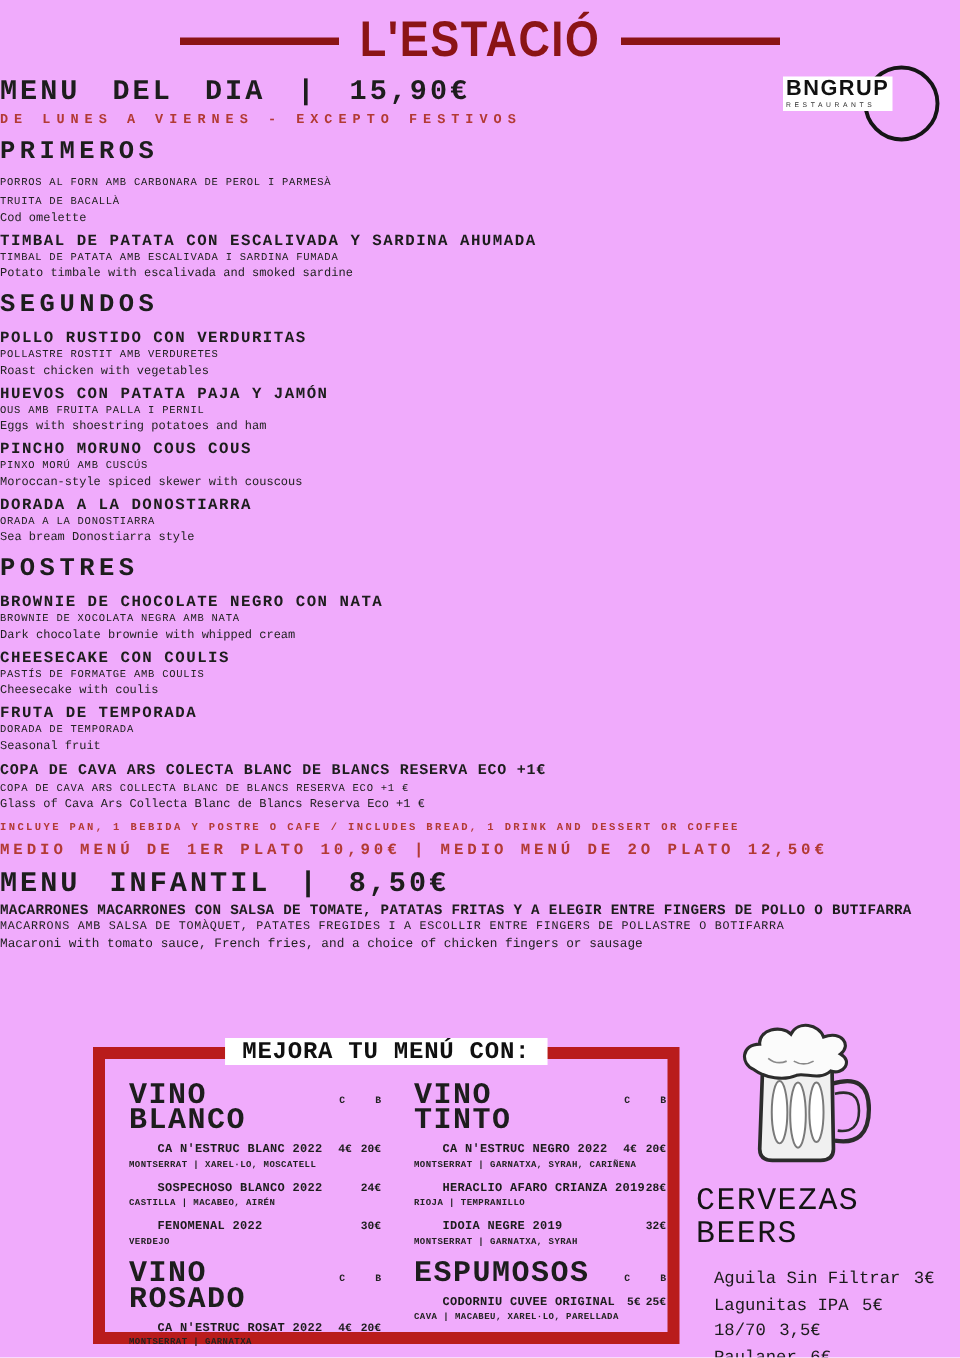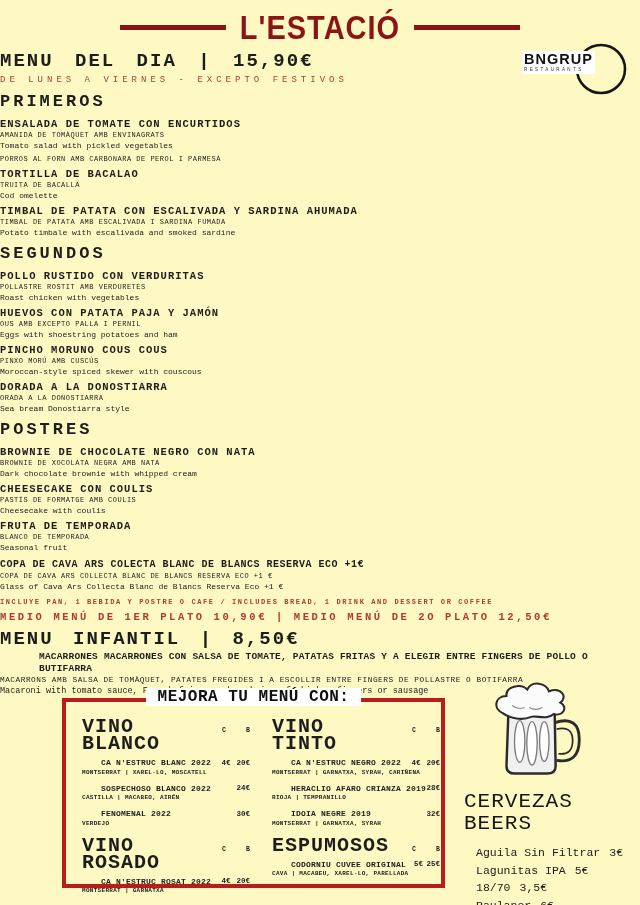--- a/index.html
+++ b/index.html
@@ -1,64 +1,64 @@
 <!DOCTYPE html>
 <html><head>
 <meta charset="utf-8">
 <style>
   html,body{margin:0;padding:0;background:#fff;}
-  .page{position:relative;width:640px;height:905px;background:#fef9c3;overflow:hidden;
+  .page{position:relative;width:640px;height:905px;background:#f0abfc;overflow:hidden;
         font-family:"Liberation Mono","DejaVu Sans Mono",monospace;color:#1d1d1d;}
   .center{text-align:left;}
 
   
   .logo-row{display:flex;align-items:center;justify-content:center;gap:14px;padding-top:10px;}
   .rule{width:106px;height:5px;background:#8B1416;}
   .logo-text{font-family:"Liberation Sans","DejaVu Sans",sans-serif;font-weight:bold;
              font-size:29px;color:#8B1416;letter-spacing:1px;transform:scaleY(1.15);line-height:34px;}
   .menu-title{font-size:19px;font-weight:bold;letter-spacing:2px;word-spacing:8px;margin-top:6px;line-height:22px;}
-  .menu-subtitle{font-size:9px;font-weight:normal;color:#B23A34;letter-spacing:4px;margin-top:3px;line-height:11px;}
+  .menu-subtitle{font-size:9px;font-weight:bold;color:#B23A34;letter-spacing:4px;margin-top:3px;line-height:11px;}
 
   .brand{position:absolute;top:42px;right:12px;width:106px;height:56px;}
   .brand-circle{position:absolute;right:0;top:0;}
   .brand-text{position:absolute;left:0;top:9px;background:#fff;padding:1px 2px;}
   .brand-name{font-family:"Liberation Sans","DejaVu Sans",sans-serif;font-weight:bold;font-size:14.5px;
               letter-spacing:1px;color:#111;line-height:15px;}
   .brand-sub{font-family:"Liberation Sans","DejaVu Sans",sans-serif;font-size:4.5px;letter-spacing:2.4px;
              color:#333;line-height:6px;}
 
   
   .section-heading{font-size:17px;font-weight:bold;letter-spacing:3px;margin-top:6px;margin-bottom:7px;line-height:19px;}
   .item{margin-bottom:4px;}
   .item-name{font-size:10.5px;font-weight:bold;letter-spacing:1px;line-height:12px;}
   .item-cat{font-size:7px;letter-spacing:.5px;line-height:9px;margin-top:1px;color:#222;}
   .item-eng{font-size:8px;line-height:10px;margin-top:1px;color:#222;}
 
   .cava{margin-top:6px;}
   .note-includes{font-size:7px;font-weight:bold;color:#B23A34;letter-spacing:1.6px;margin-top:5px;line-height:10px;}
   .note-half{font-size:10.5px;font-weight:bold;color:#B23A34;letter-spacing:2.6px;margin-top:3px;line-height:14px;}
   .kids-title{font-size:19px;font-weight:bold;letter-spacing:2px;word-spacing:6px;margin-top:4px;line-height:23px;}
-  .kids-item .item-name{font-size:9.5px;letter-spacing:.2px;padding-left:39px;}
+  .kids-item .item-name{font-size:9.5px;letter-spacing:.2px;}
   .kids-item .item-cat{font-size:7.8px;}
   .kids-item .item-eng{font-size:8.5px;}
 
   
   .bottom{position:absolute;left:0;top:688px;width:640px;height:217px;}
 
-  .upgrade-box{position:absolute;left:62px;top:10px;width:375px;height:182px;border:4px solid #b91c1c;}
+  .upgrade-box{position:absolute;left:62px;top:10px;width:375px;height:182px;border:8px solid #b91c1c;}
   .upgrade-title{position:absolute;left:50%;top:-14px;transform:translateX(-50%);background:#fff;
                  padding:0 12px;font-size:16px;font-weight:bold;letter-spacing:.5px;white-space:nowrap;color:#101010;}
   .wine-cols{display:flex;padding:16px 10px 0 16px;gap:22px;}
   .wine-col{width:168px;}
   .wine-group{margin-bottom:10px;}
   .wine-group-head{display:flex;align-items:baseline;margin-bottom:6px;}
   .wine-group-title{flex:1;font-size:20px;font-weight:bold;letter-spacing:1px;text-align:left;line-height:17px;}
   .colhead{width:24px;font-size:6.5px;font-weight:bold;text-align:right;color:#222;}
   .wine{margin-bottom:8px;}
-  .wine-main{display:flex;align-items:center;padding-left:19px;}
+  .wine-main{display:flex;align-items:flex-end;padding-left:19px;}
   .wine-name{flex:1;font-size:8px;font-weight:bold;letter-spacing:.2px;text-align:left;line-height:9px;white-space:nowrap;}
   .wine-price{width:24px;font-size:7.5px;font-weight:bold;text-align:right;}
   .wine-detail{font-size:6px;letter-spacing:.3px;text-align:left;margin-top:1.5px;color:#222;font-weight:bold;line-height:7px;}
 
   .beers{position:absolute;left:464px;top:-6px;width:172px;text-align:left;}
   .beer-mug{margin-left:16px;}
   .beers-title{font-size:21px;font-weight:normal;letter-spacing:1px;line-height:22px;color:#141414;margin-top:4px;}
   .beer-list{margin-top:9px;padding-left:12px;}
   .beer-item{font-size:11.5px;line-height:17.5px;color:#1b1b1b;}
   .beer-price{margin-left:9px;}
@@ -82,47 +82,41 @@
       <div class="brand-name">BNGRUP</div>
       <div class="brand-sub">RESTAURANTS</div>
     </div>
   </div>
 
   <div class="center menu-title">MENU DEL DIA | 15,90€</div>
   <div class="center menu-subtitle">DE LUNES A VIERNES - EXCEPTO FESTIVOS</div>
 
   <div class="center section-heading">PRIMEROS</div>
   <div class="center item">
-    <div class="item-name">ENSALADA DE TOMATE CON ENCURTIDOS</div>
-    <div class="item-cat">AMANIDA DE TOMÀQUET AMB ENVINAGRATS</div>
-    <div class="item-eng">Tomato salad with pickled vegetables</div>
-  </div>
-  <div class="center item">
     <div class="item-cat">PORROS AL FORN AMB CARBONARA DE PEROL I PARMESÀ</div>
   </div>
   <div class="center item">
-    <div class="item-name">TORTILLA DE BACALAO</div>
     <div class="item-cat">TRUITA DE BACALLÀ</div>
     <div class="item-eng">Cod omelette</div>
   </div>
   <div class="center item">
     <div class="item-name">TIMBAL DE PATATA CON ESCALIVADA Y SARDINA AHUMADA</div>
     <div class="item-cat">TIMBAL DE PATATA AMB ESCALIVADA I SARDINA FUMADA</div>
     <div class="item-eng">Potato timbale with escalivada and smoked sardine</div>
   </div>
 
   <div class="center section-heading">SEGUNDOS</div>
   <div class="center item">
     <div class="item-name">POLLO RUSTIDO CON VERDURITAS</div>
     <div class="item-cat">POLLASTRE ROSTIT AMB VERDURETES</div>
     <div class="item-eng">Roast chicken with vegetables</div>
   </div>
   <div class="center item">
     <div class="item-name">HUEVOS CON PATATA PAJA Y JAMÓN</div>
-    <div class="item-cat">OUS AMB EXCEPTO PALLA I PERNIL</div>
+    <div class="item-cat">OUS AMB FRUITA PALLA I PERNIL</div>
     <div class="item-eng">Eggs with shoestring potatoes and ham</div>
   </div>
   <div class="center item">
     <div class="item-name">PINCHO MORUNO COUS COUS</div>
     <div class="item-cat">PINXO MORÚ AMB CUSCÚS</div>
     <div class="item-eng">Moroccan-style spiced skewer with couscous</div>
   </div>
   <div class="center item">
     <div class="item-name">DORADA A LA DONOSTIARRA</div>
     <div class="item-cat">ORADA A LA DONOSTIARRA</div>
@@ -135,21 +129,21 @@
     <div class="item-cat">BROWNIE DE XOCOLATA NEGRA AMB NATA</div>
     <div class="item-eng">Dark chocolate brownie with whipped cream</div>
   </div>
   <div class="center item">
     <div class="item-name">CHEESECAKE CON COULIS</div>
     <div class="item-cat">PASTÍS DE FORMATGE AMB COULIS</div>
     <div class="item-eng">Cheesecake with coulis</div>
   </div>
   <div class="center item">
     <div class="item-name">FRUTA DE TEMPORADA</div>
-    <div class="item-cat">BLANCO DE TEMPORADA</div>
+    <div class="item-cat">DORADA DE TEMPORADA</div>
     <div class="item-eng">Seasonal fruit</div>
   </div>
 
   <div class="center item cava">
     <div class="item-name" style="font-size:10px;letter-spacing:.5px;">COPA DE CAVA ARS COLECTA BLANC DE BLANCS RESERVA ECO +1€</div>
     <div class="item-cat">COPA DE CAVA ARS COLLECTA BLANC DE BLANCS RESERVA ECO +1 €</div>
     <div class="item-eng">Glass of Cava Ars Collecta Blanc de Blancs Reserva Eco +1 €</div>
   </div>
   <div class="center note-includes">INCLUYE PAN, 1 BEBIDA Y POSTRE O CAFE / INCLUDES BREAD, 1 DRINK AND DESSERT OR COFFEE</div>
   <div class="center note-half">MEDIO MENÚ DE 1ER PLATO 10,90€ | MEDIO MENÚ DE 2O PLATO 12,50€</div>

